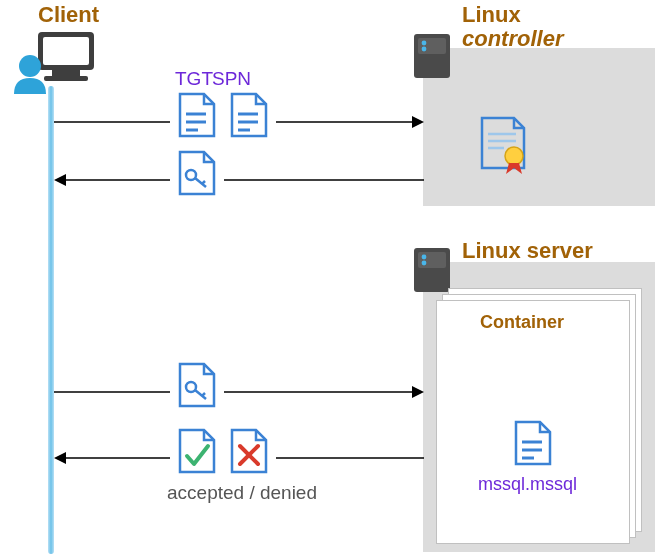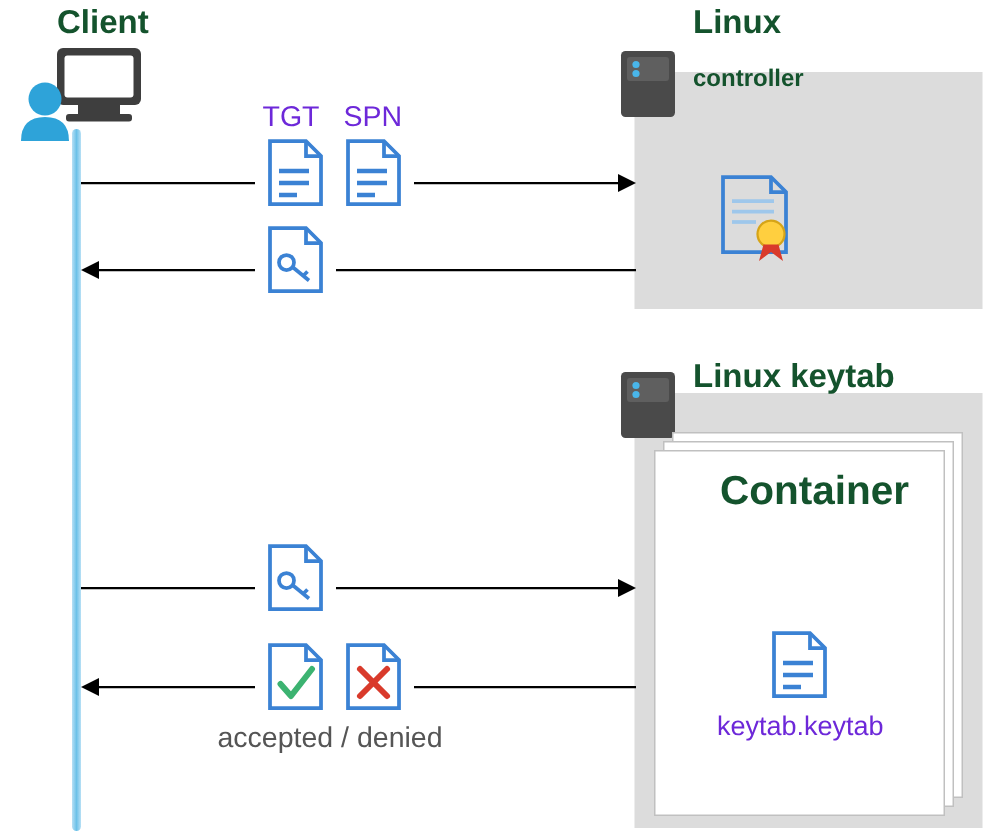--- a/index.html
+++ b/index.html
@@ -1,21 +1,21 @@
 <!DOCTYPE html>
 <html><head>
 <meta charset="utf-8">
 <style>
   * { box-sizing: border-box; margin: 0; padding: 0; }
   body { font-family: "Segoe UI", Arial, sans-serif; background: #fff; width: 660px; height: 558px; position: relative; }
   .canvas { position: relative; width: 660px; height: 558px; }
   .el { position: absolute; }
   .label { color: #6d28d9; font-size: 19px; }
-  .label.bold { font-weight: 600; color: #14532d; }
-  .label.sub { color: #555; font-size: 19px; }
+  .label.bold { font-weight: 600; color: #a16207; }
+  .label.sub { color: #555; font-size: 19px; margin-left: 22px; }
   .dc-box { background: #dcdcdc; }
   .linux-box { background: #dcdcdc; }
   .container-box { background: #fff; border: 1.5px solid #c0c0c0; }
   .lifeline { width: 6px; background: linear-gradient(90deg,#b8e0f5,#6cc1e8,#b8e0f5); border-radius: 3px; }
   svg { display: block; }
 </style>
 </head>
 <body>
 <div class="canvas">
 
@@ -29,21 +29,21 @@
     <rect x="34" y="48" width="44" height="5" rx="2" fill="#3e3e3e"></rect>
     <circle cx="20" cy="38" r="11" fill="#2ea3d9"></circle>
     <path d="M4 66 Q4 50 20 50 Q36 50 36 66 Z" fill="#2ea3d9"></path>
   </svg>
 </div>
 
 <div class="el lifeline" style="left:48px; top:86px; height:468px;"></div>
 
 <div class="el dc-box" style="left:423px; top:48px; width:232px; height:158px;"></div>
 <div class="el label bold" style="left:462px; top:2px; font-size:22px;">Linux</div>
-<div class="el label bold" style="left:462px; top:44px; font-size:16px;">controller</div>
+<div class="el label bold" style="left:462px; top:26px; font-size:22px;font-style:italic;">controller</div>
 
 <div class="el" style="left:410px; top:30px;">
   <svg width="44" height="52" viewBox="0 0 44 52">
     <rect x="4" y="4" width="36" height="44" rx="3" fill="#4a4a4a"></rect>
     <rect x="8" y="8" width="28" height="16" rx="2" fill="#5f5f5f"></rect>
     <circle cx="14" cy="13" r="2.4" fill="#49b6ea"></circle>
     <circle cx="14" cy="19" r="2.4" fill="#49b6ea"></circle>
   </svg>
 </div>
 
@@ -53,21 +53,21 @@
     <path d="M38 2 V12 H48" fill="none" stroke="#3b82d4" stroke-width="2.5"></path>
     <line x1="12" y1="18" x2="40" y2="18" stroke="#9ec7eb" stroke-width="2.5"></line>
     <line x1="12" y1="25" x2="40" y2="25" stroke="#9ec7eb" stroke-width="2.5"></line>
     <line x1="12" y1="32" x2="28" y2="32" stroke="#9ec7eb" stroke-width="2.5"></line>
     <circle cx="38" cy="40" r="9" fill="#ffcf3f" stroke="#d6a418" stroke-width="1.5"></circle>
     <path d="M33 47 L30 58 L38 52 L46 58 L43 47 Z" fill="#d93a2b"></path>
   </svg>
 </div>
 
 <div class="el label" style="left:175px; top:68px;">TGT</div>
-<div class="el label" style="left:229px; top:68px;">SPN</div>
+<div class="el label" style="left:212px; top:68px;">SPN</div>
 
 <div class="el" style="left:176px; top:92px;">
   <svg width="42" height="48" viewBox="0 0 42 48">
     <path d="M4 2 H28 L38 12 V44 H4 Z" fill="#fff" stroke="#3b82d4" stroke-width="2.5"></path>
     <path d="M28 2 V12 H38" fill="none" stroke="#3b82d4" stroke-width="2.5"></path>
     <line x1="10" y1="22" x2="30" y2="22" stroke="#3b82d4" stroke-width="3"></line>
     <line x1="10" y1="30" x2="30" y2="30" stroke="#3b82d4" stroke-width="3"></line>
     <line x1="10" y1="38" x2="22" y2="38" stroke="#3b82d4" stroke-width="3"></line>
   </svg>
 </div>
@@ -102,47 +102,47 @@
 
 <div class="el" style="left:54px; top:172px;">
   <svg width="370" height="16" viewBox="0 0 370 16">
     <path d="M12 2 L0 8 L12 14 Z" fill="#000"></path>
     <line x1="12" y1="8" x2="116" y2="8" stroke="#000" stroke-width="1.5"></line>
     <line x1="170" y1="8" x2="370" y2="8" stroke="#000" stroke-width="1.5"></line>
   </svg>
 </div>
 
 <div class="el linux-box" style="left:423px; top:262px; width:232px; height:290px;"></div>
-<div class="el label bold" style="left:462px; top:238px; font-size:22px;">Linux keytab</div>
+<div class="el label bold" style="left:462px; top:238px; font-size:22px;">Linux server</div>
 
 <div class="el" style="left:410px; top:244px;">
   <svg width="44" height="52" viewBox="0 0 44 52">
     <rect x="4" y="4" width="36" height="44" rx="3" fill="#4a4a4a"></rect>
     <rect x="8" y="8" width="28" height="16" rx="2" fill="#5f5f5f"></rect>
     <circle cx="14" cy="13" r="2.4" fill="#49b6ea"></circle>
     <circle cx="14" cy="19" r="2.4" fill="#49b6ea"></circle>
   </svg>
 </div>
 
 <div class="el container-box" style="left:448px; top:288px; width:194px; height:244px;"></div>
 <div class="el container-box" style="left:442px; top:294px; width:194px; height:244px;"></div>
 <div class="el container-box" style="left:436px; top:300px; width:194px; height:244px;"></div>
-<div class="el label bold" style="left:480px; top:312px; font-size:27px;">Container</div>
+<div class="el label bold" style="left:480px; top:312px; font-size:18px;">Container</div>
 
 
 <div class="el" style="left:512px; top:420px;">
   <svg width="42" height="48" viewBox="0 0 42 48">
     <path d="M4 2 H28 L38 12 V44 H4 Z" fill="#fff" stroke="#3b82d4" stroke-width="2.5"></path>
     <path d="M28 2 V12 H38" fill="none" stroke="#3b82d4" stroke-width="2.5"></path>
     <line x1="10" y1="22" x2="30" y2="22" stroke="#3b82d4" stroke-width="3"></line>
     <line x1="10" y1="30" x2="30" y2="30" stroke="#3b82d4" stroke-width="3"></line>
     <line x1="10" y1="38" x2="22" y2="38" stroke="#3b82d4" stroke-width="3"></line>
   </svg>
 </div>
-<div class="el label" style="left:478px; top:474px; font-size:18px;">keytab.keytab</div>
+<div class="el label" style="left:478px; top:474px; font-size:18px;">mssql.mssql</div>
 
 <div class="el" style="left:176px; top:362px;">
   <svg width="42" height="48" viewBox="0 0 42 48">
     <path d="M4 2 H28 L38 12 V44 H4 Z" fill="#fff" stroke="#3b82d4" stroke-width="2.5"></path>
     <path d="M28 2 V12 H38" fill="none" stroke="#3b82d4" stroke-width="2.5"></path>
     <circle cx="15" cy="25" r="5" fill="none" stroke="#3b82d4" stroke-width="2.5"></circle>
     <line x1="19" y1="28" x2="30" y2="37" stroke="#3b82d4" stroke-width="2.5"></line>
     <line x1="26" y1="34" x2="29" y2="31" stroke="#3b82d4" stroke-width="2.5"></line>
   </svg>
 </div>

